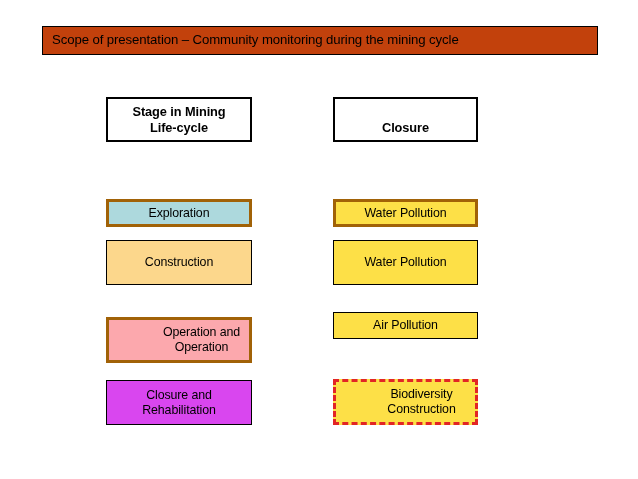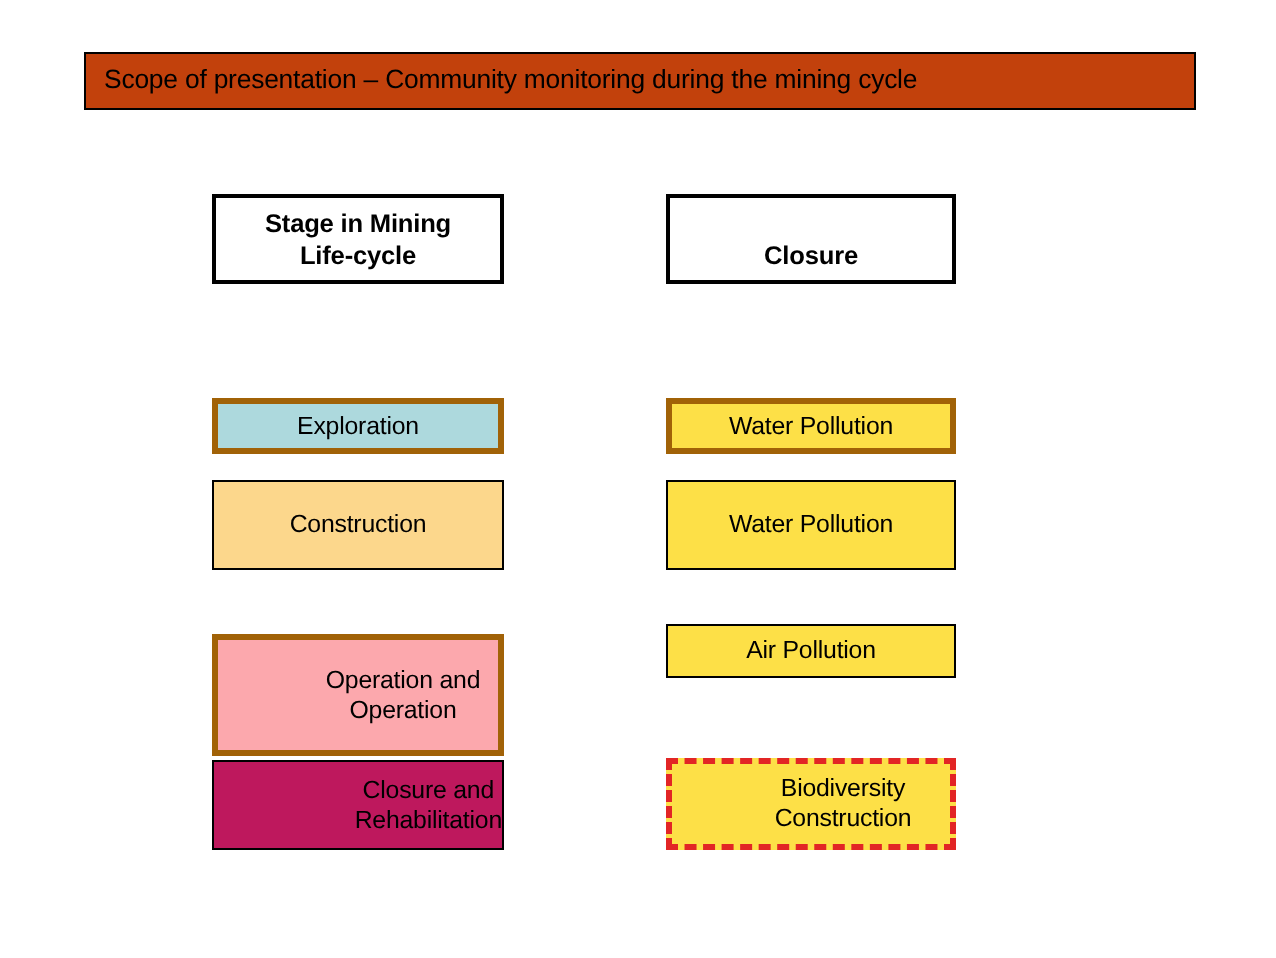--- a/index.html
+++ b/index.html
@@ -64,32 +64,32 @@
 
   
   .b-thin   { border: 1px solid #000000; }
   .b-red    { border: 3px solid #a16207; margin-top: 20px; }
   .b-dashed { border: 3px dashed #E22525; padding-left: 32px; }
 
   
   .f-teal   { background: #ADD9DD; }
   .f-orange { background: #FCD78C; }
   .f-pink   { background: #FCA8AD; }
-  .f-green  { background: #be185d; justify-content: flex-end; }
+  .f-green  { background: #d946ef; }
   .f-gray   { background: #fde047; }
 
   
   .col-left  { left: 106px; width: 146px; }
   .col-right { left: 333px; width: 145px; }
 
   .r-head { top: 97px;  height: 45px; }
   .r1     { top: 179px; height: 28px; }
   .r1r    { top: 179px; height: 28px; }
   .r2     { top: 240px; height: 45px; }
-  .r3     { top: 297px; height: 61px; padding-left: 45px; }
+  .r3     { top: 297px; height: 46px; padding-left: 45px; }
   .r3r    { top: 312px; height: 27px; }
   .r4     { top: 380px; height: 45px; }
   .r4r    { top: 379px; height: 46px; }
 </style>
 </head>
 <body>
 
 <div id="title-box">
   <span id="title-text">Scope of presentation – Community monitoring during the mining cycle</span>
 </div>

